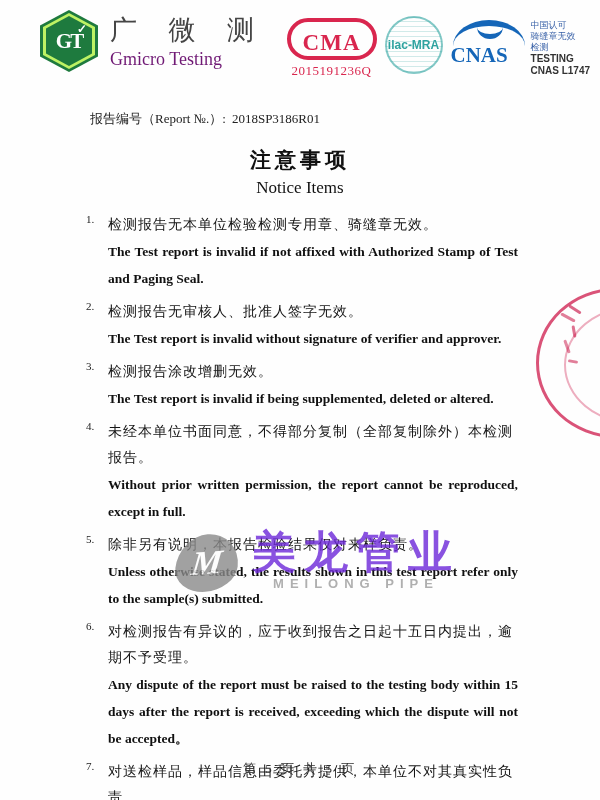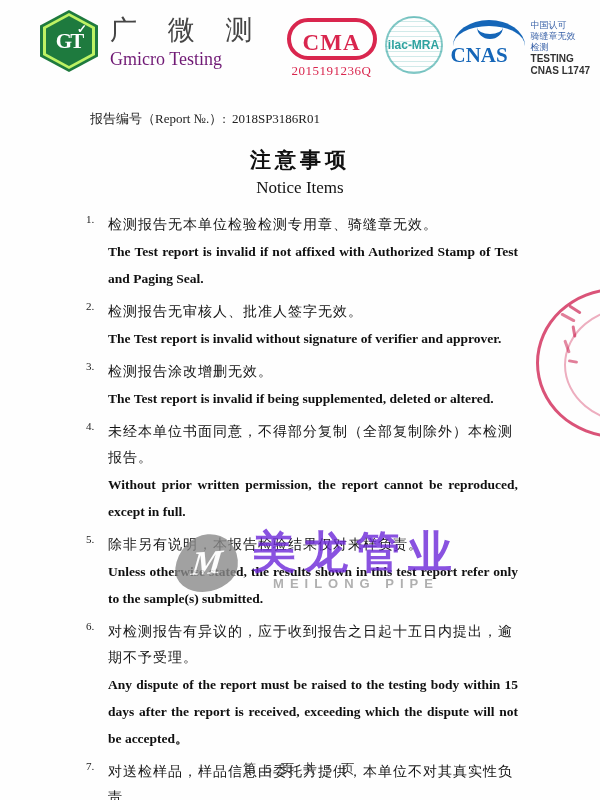--- a/index.html
+++ b/index.html
@@ -21,21 +21,21 @@
     display:flex; align-items:center; justify-content:center; }
   .hex-inner { width:46px; height:50px; background:#1e7a3e;
     clip-path:polygon(50% 0,100% 25%,100% 75%,50% 100%,0 75%,0 25%);
     display:flex; align-items:center; justify-content:center; position:relative; }
   .hex-gt { color:#fff; font-weight:bold; font-size:21px; letter-spacing:-2px;
     font-family:"Liberation Serif", serif; }
   .hex-check { position:absolute; top:6px; right:5px; color:#ffffff; font-size:12px;
     font-weight:bold; }
   .logo-text { margin-left:12px; }
   .logo-cn { font-size:27px; letter-spacing:12px; color:#454545; font-weight:500;
-    font-family:Liberation Serif, serif; }
+    font-family:Liberation Sans, sans-serif; }
   .logo-en { font-size:18px; color:#701a75; margin-top:1px; font-family:"Liberation Serif", serif; }
 
   .marks { position:absolute; right:10px; top:4px; display:flex; align-items:flex-start; }
   .cma-block { text-align:center; margin-right:8px; margin-top:6px; }
   .cma-shape { width:90px; height:42px; border:4px solid #d9264e; border-radius:21px;
     display:flex; align-items:flex-end; justify-content:center; }
   .cma-text { color:#d9264e; font-size:23px; font-weight:bold; letter-spacing:1px;
     font-family:"Liberation Serif", serif; }
   .cma-num { color:#d9264e; font-size:13px; margin-top:3px; letter-spacing:.5px; }
 

